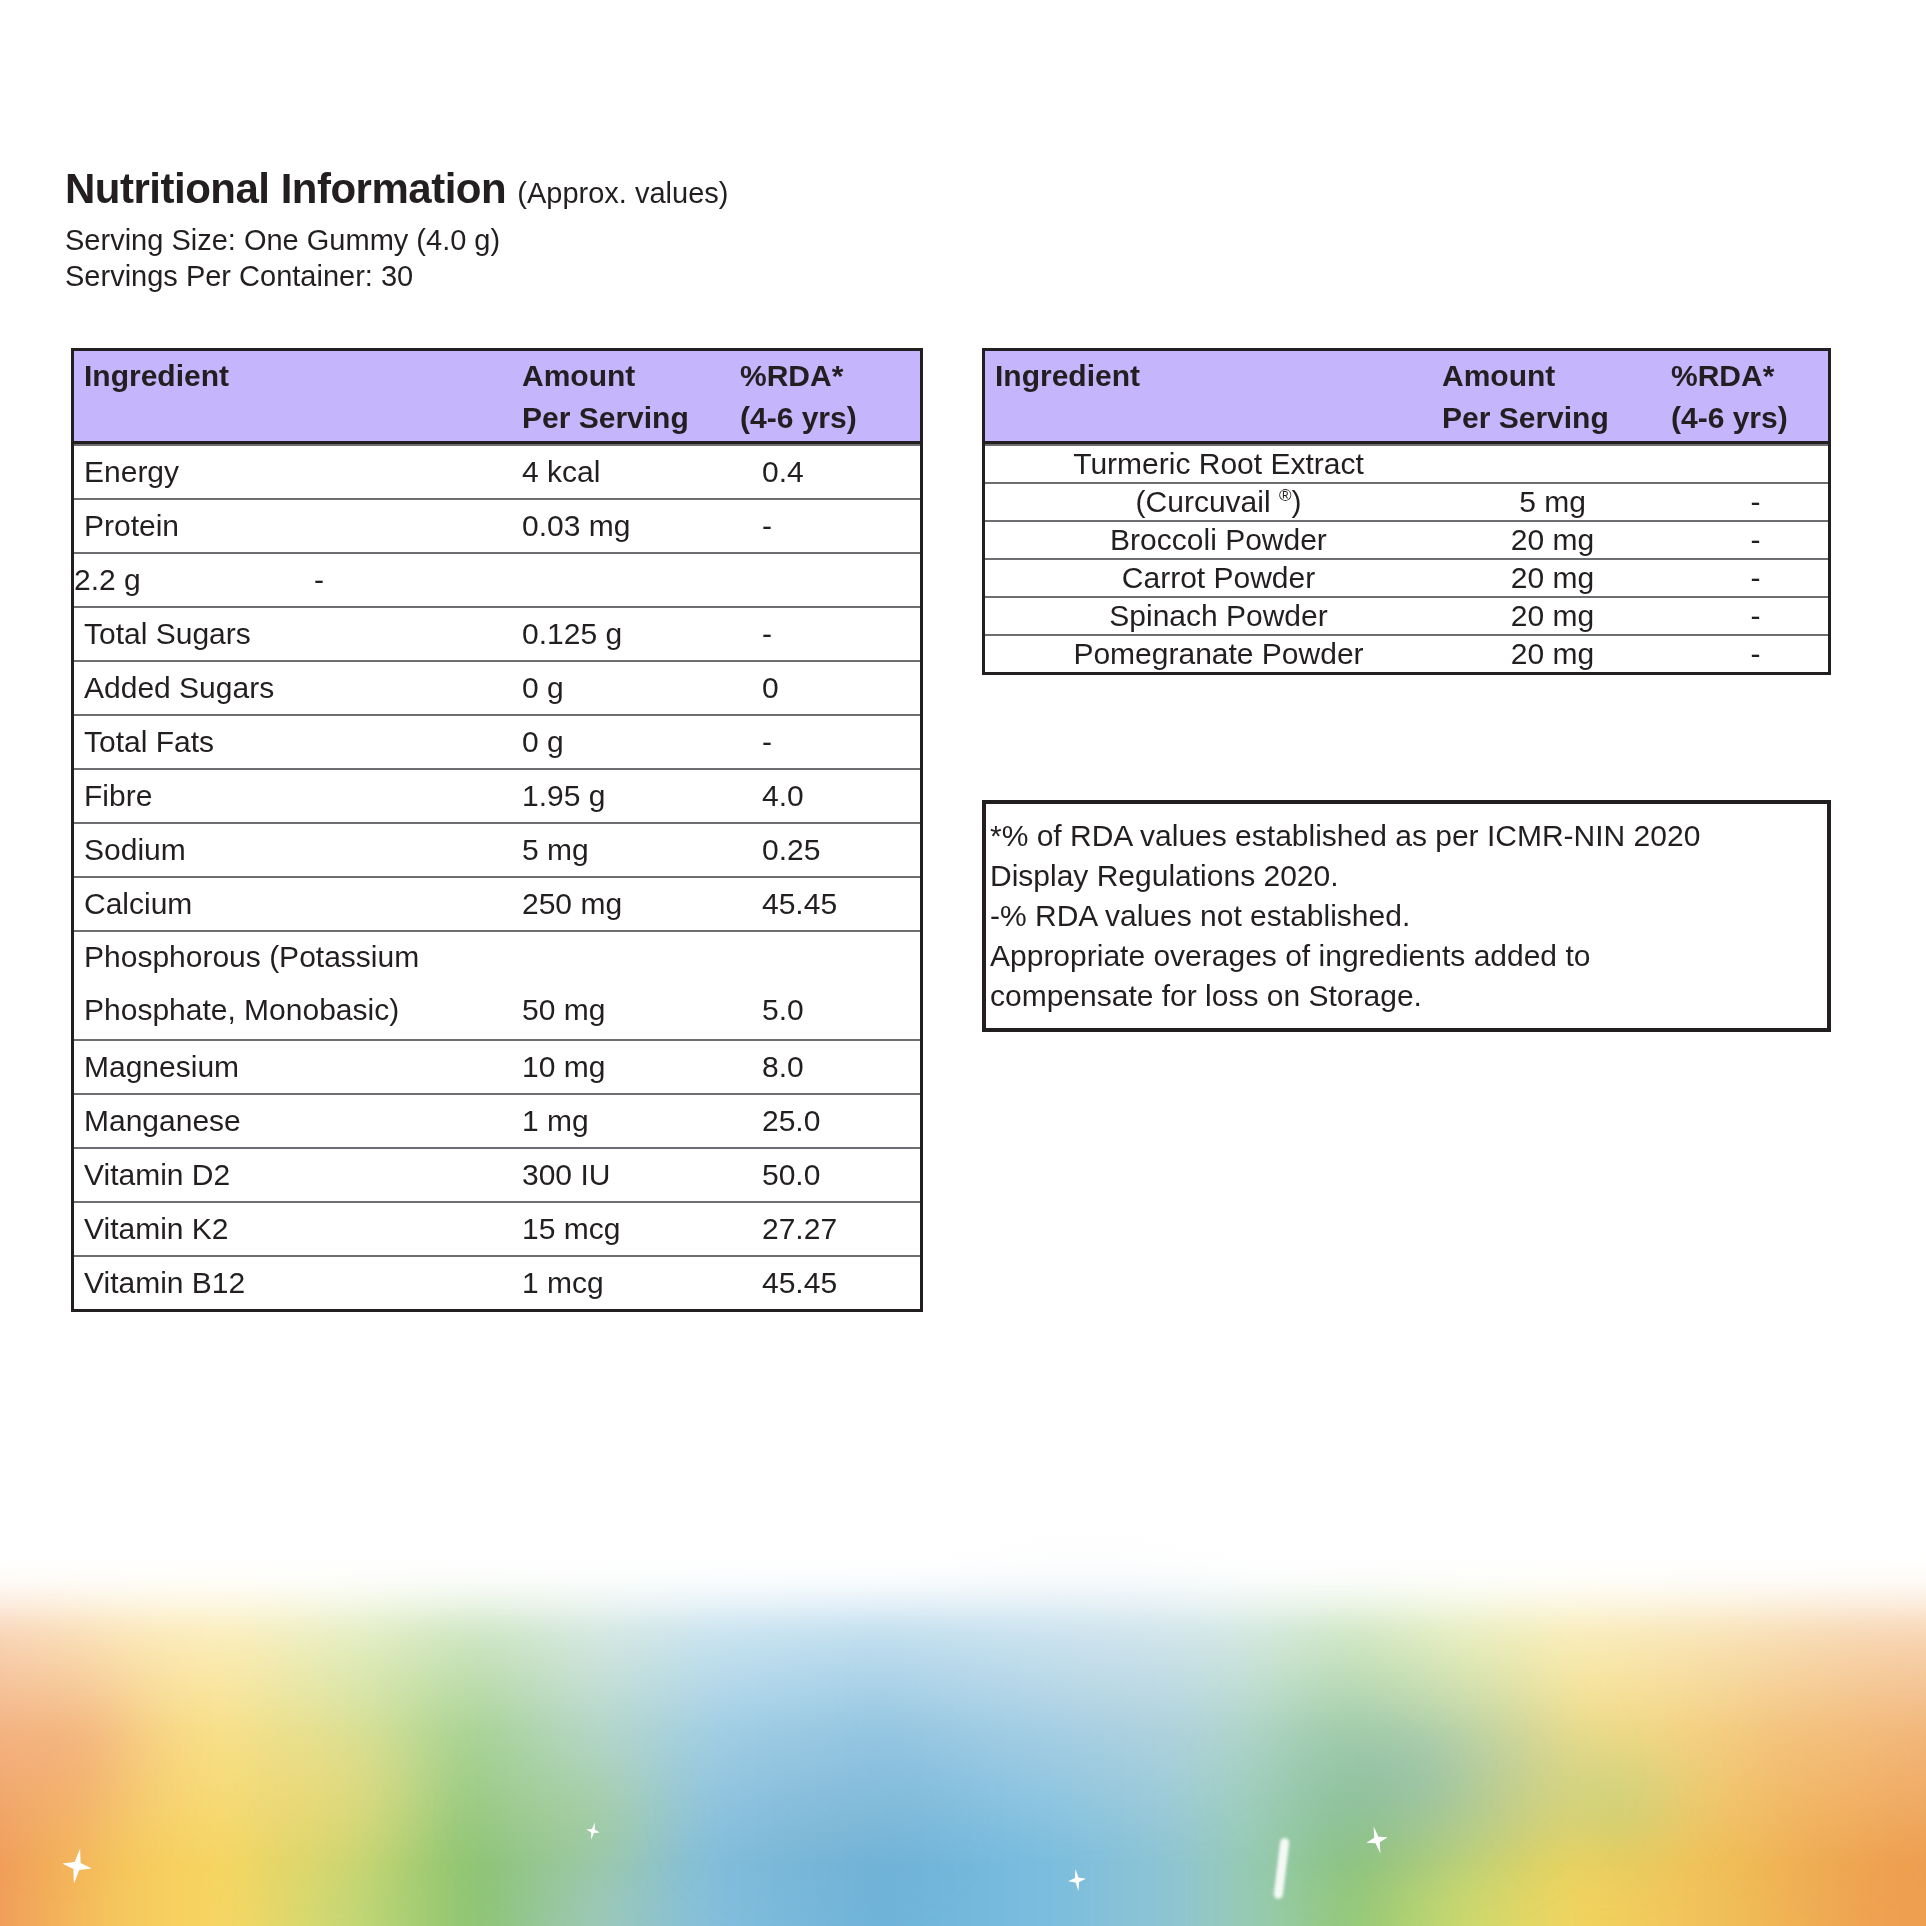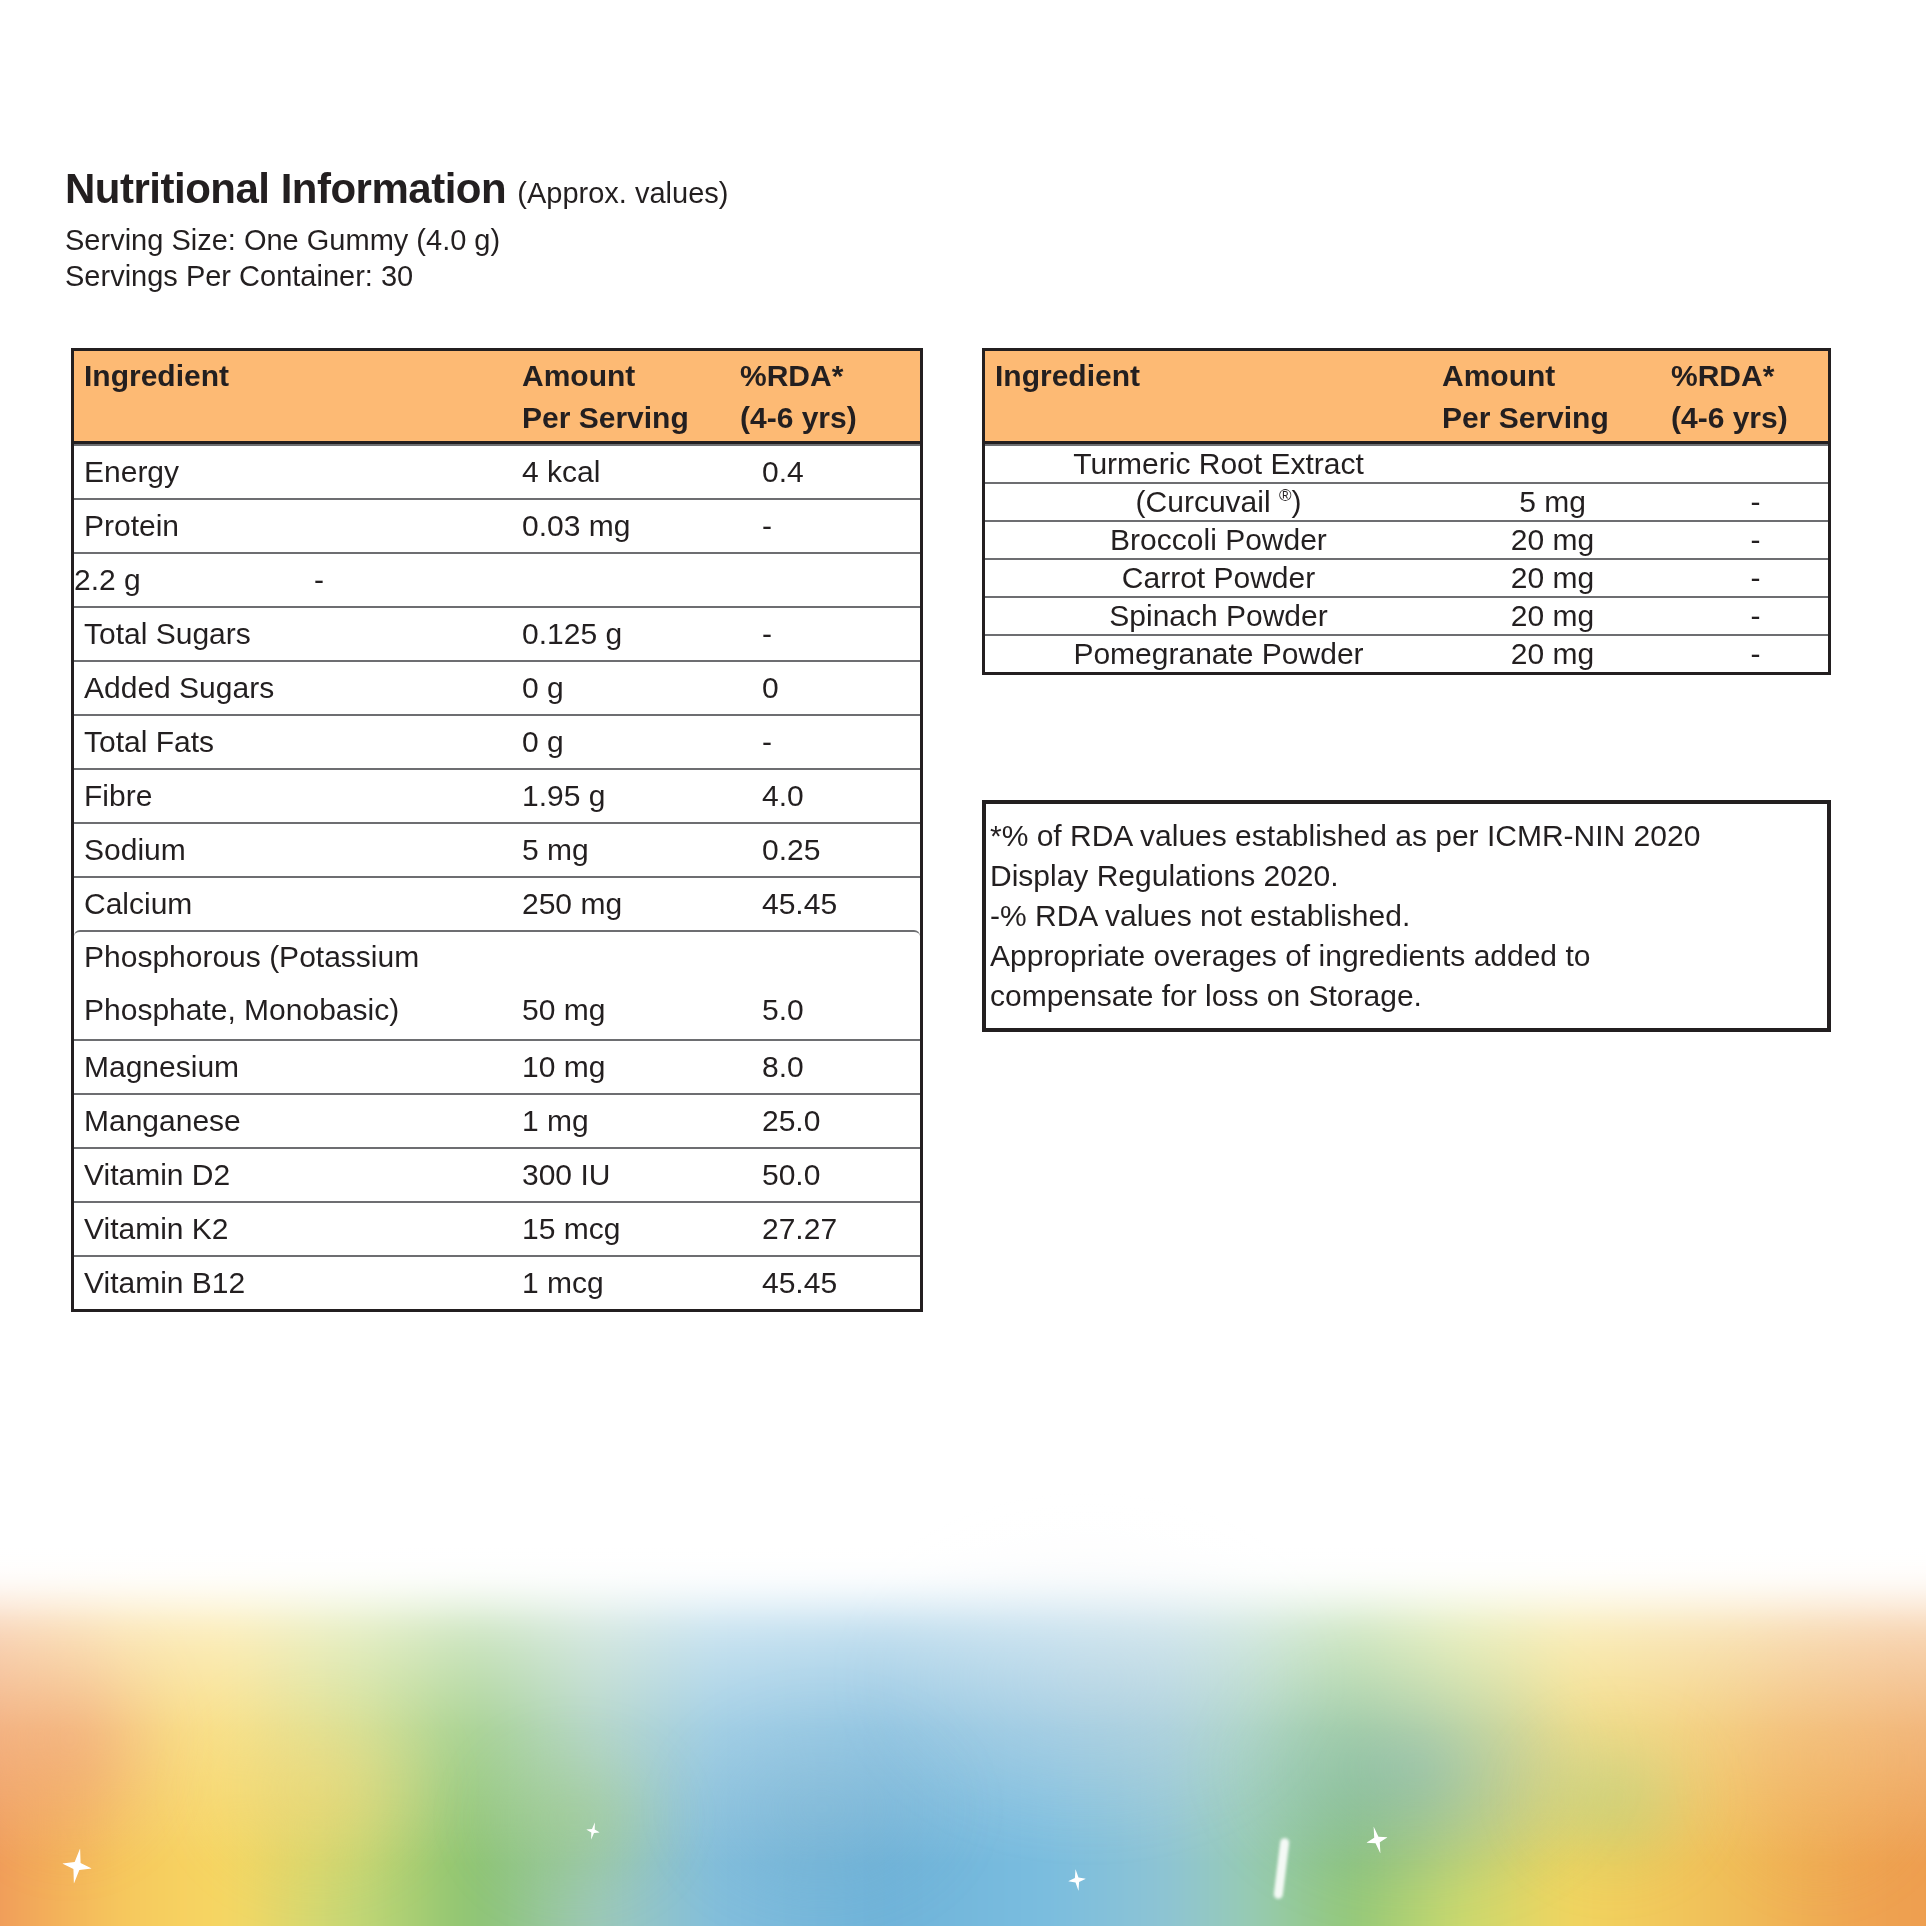--- a/index.html
+++ b/index.html
@@ -13,40 +13,40 @@
   .titleblock h1{margin:0;font-size:42px;line-height:46px;font-weight:bold;letter-spacing:-0.5px;}
   .titleblock h1 .approx{font-size:29px;font-weight:normal;letter-spacing:0;}
   .sub{font-size:29px;line-height:36px;}
   .sub.first{margin-top:6px;}
 
   
   .ntable{position:absolute;top:348px;border:3px solid #231f20;background:#fff;box-sizing:border-box;}
   .left-table{left:71px;width:852px;}
   .right-table{left:982px;width:849px;}
 
-  .thead{display:flex;background:#fdba74;border-bottom:3px solid #231f20;height:93px;
+  .thead{display:flex;background:#c4b5fd;border-bottom:3px solid #231f20;height:93px;
          font-weight:bold;font-size:30px;line-height:42px;box-sizing:border-box;padding-top:4px;}
   .th div{white-space:nowrap;}
 
   .tr{display:flex;height:54px;align-items:center;font-size:30px;
       border-top:2px solid #6d6e71;box-sizing:border-box;background:#fff;}
   .ntable .tr:first-of-type{border-top:none;}
   .right-table .tr{height:38px;text-align:center;}
 
   .c-name{box-sizing:border-box;padding-left:10px;}
   .left-table  .c-name{width:448px;}
   .left-table  .c-amt {width:210px;}
   .left-table  .c-rda {flex:1;padding-left:30px;box-sizing:border-box;}
   .left-table  .thead .c-rda{padding-left:8px;}
   .right-table .c-name{width:457px;}
   .right-table .c-amt {width:221px;}
   .right-table .c-rda {flex:1;padding-left:20px;box-sizing:border-box;}
   .right-table .thead .c-rda{padding-left:8px;}
 
-  .tr.tall{height:109px;align-items:flex-end;border-radius:6px;}
+  .tr.tall{height:109px;align-items:flex-end;}
   .tr.tall .c-name{display:flex;flex-direction:column;justify-content:space-between;
                    height:100%;padding-top:8px;padding-bottom:12px;box-sizing:border-box;}
   .tr.tall .c-amt,.tr.tall .c-rda{padding-bottom:12px;}
 
   sup.reg{font-size:17px;vertical-align:super;line-height:0;}
 
   
   .footnote{position:absolute;left:982px;top:800px;width:849px;box-sizing:border-box;
             border:4px solid #231f20;background:#fff;padding:12px 4px;
             font-size:30px;line-height:40px;}

